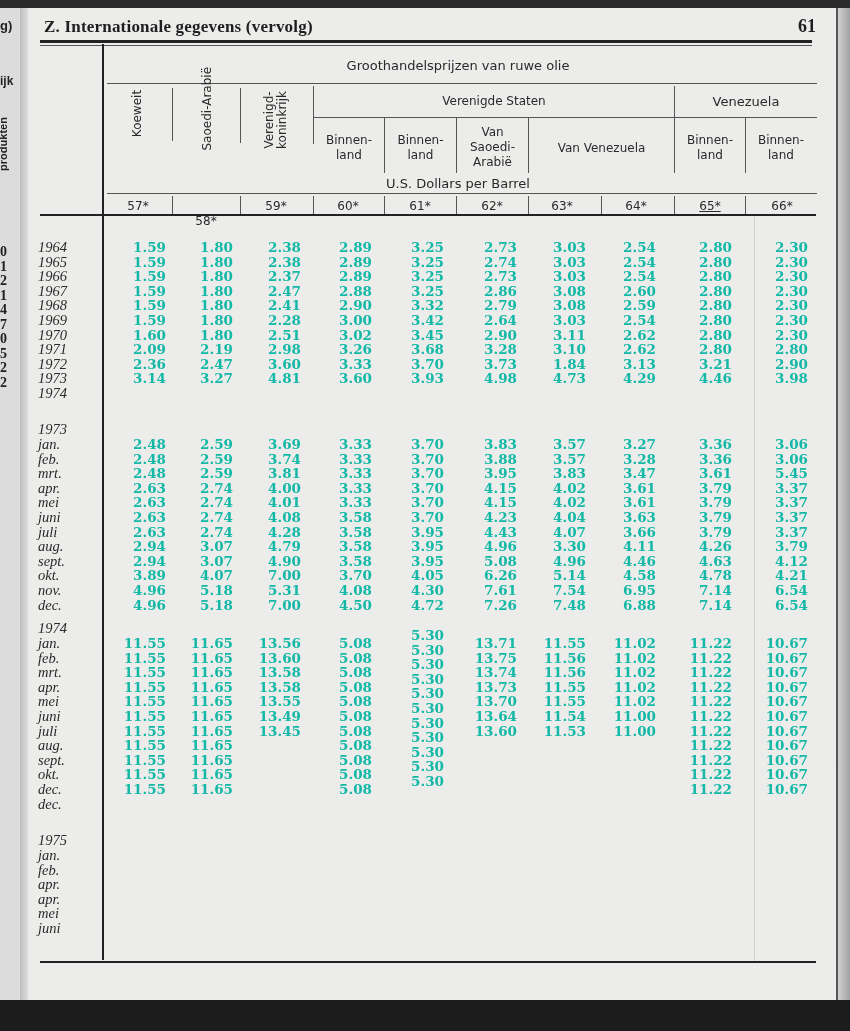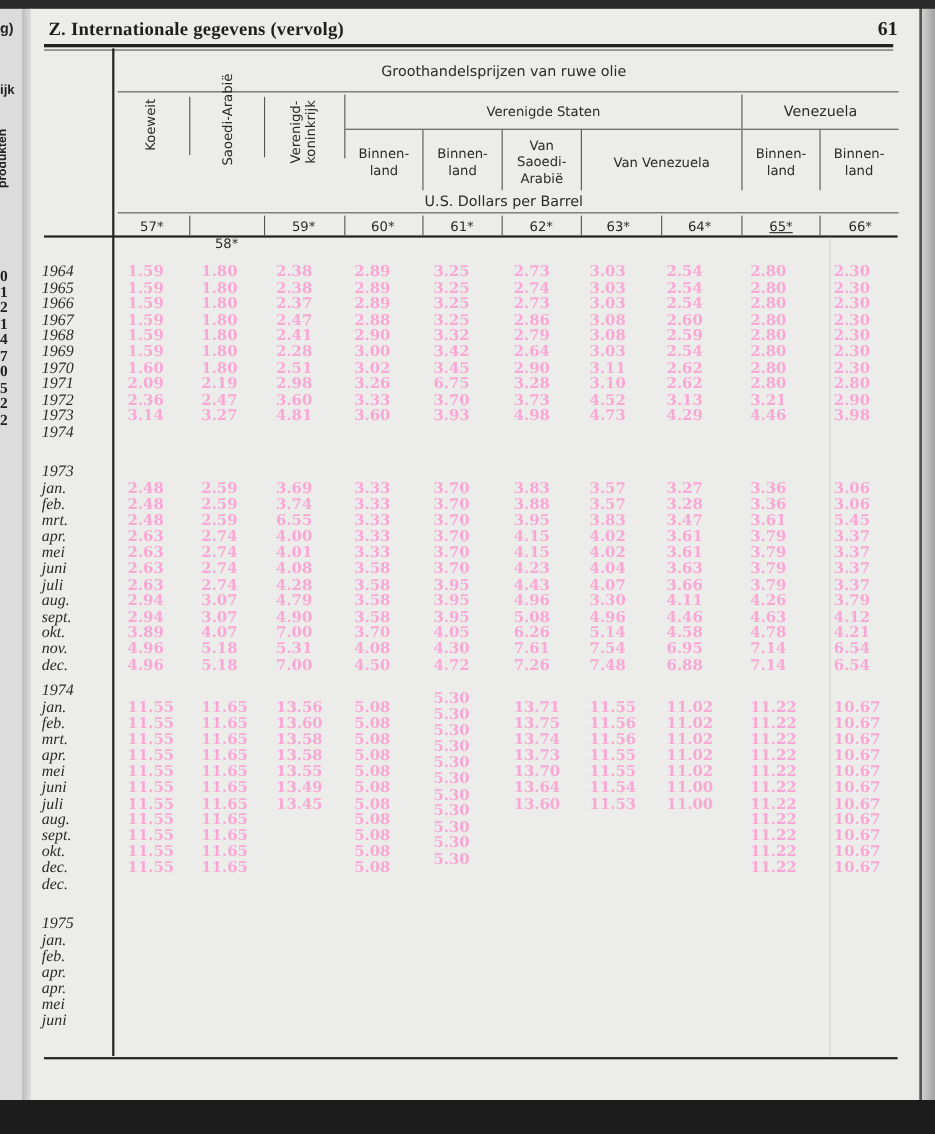--- a/index.html
+++ b/index.html
@@ -18,21 +18,21 @@
 
   .rule { position:absolute; background:#222; }
   .thin { position:absolute; background:#555; }
   .vline { position:absolute; background:#555; width:1px; }
 
   .hdr { position:absolute; font-family:"DejaVu Sans", sans-serif; font-size:12px; text-align:center; color:#2a2a2a; line-height:15px; }
   .vert { position:absolute; font-family:"DejaVu Sans", sans-serif; font-size:12px; color:#2a2a2a; transform:rotate(-90deg); transform-origin:center center; white-space:nowrap; text-align:center; line-height:13px; }
   .code { position:absolute; font-family:"DejaVu Sans", sans-serif; font-size:12px; text-align:center; color:#2a2a2a; width:60px; }
 
   .rowlabels { position:absolute; left:38px; font-style:italic; font-size:14.5px; line-height:14.6px; color:#2a2a2a; }
-  .col { position:absolute; font-family:"DejaVu Serif", serif; font-weight:bold; font-size:13.5px; line-height:14.6px; color:#f9a8d4; }
+  .col { position:absolute; font-family:"DejaVu Serif", serif; font-weight:bold; font-size:13.5px; line-height:14.6px; text-align:right; color:#14b8a6; }
   .cell { display:block; height:14.6px; }
 </style>
 </head>
 <body>
 
 <div class="topbar"></div>
 
 <div class="leftpage">
   <span class="lp-text" style="top:10px;">g)</span>
   <span class="lp-text" style="top:66px;font-size:12px;">ijk</span>
@@ -200,21 +200,21 @@
     <span class="cell"></span>
   </div>
 <div class="col" style="top: 240px; left: 394px; width: 50px;">
     <span class="cell">3.25</span>
     <span class="cell">3.25</span>
     <span class="cell">3.25</span>
     <span class="cell">3.25</span>
     <span class="cell">3.32</span>
     <span class="cell">3.42</span>
     <span class="cell">3.45</span>
-    <span class="cell">6.75</span>
+    <span class="cell">3.68</span>
     <span class="cell">3.70</span>
     <span class="cell">3.93</span>
     <span class="cell"></span>
   </div>
 <div class="col" style="top: 240px; left: 467px; width: 50px;">
     <span class="cell">2.73</span>
     <span class="cell">2.74</span>
     <span class="cell">2.73</span>
     <span class="cell">2.86</span>
     <span class="cell">2.79</span>
@@ -227,21 +227,21 @@
   </div>
 <div class="col" style="top: 240px; left: 536px; width: 50px;">
     <span class="cell">3.03</span>
     <span class="cell">3.03</span>
     <span class="cell">3.03</span>
     <span class="cell">3.08</span>
     <span class="cell">3.08</span>
     <span class="cell">3.03</span>
     <span class="cell">3.11</span>
     <span class="cell">3.10</span>
-    <span class="cell">4.52</span>
+    <span class="cell">1.84</span>
     <span class="cell">4.73</span>
     <span class="cell"></span>
   </div>
 <div class="col" style="top: 240px; left: 606px; width: 50px;">
     <span class="cell">2.54</span>
     <span class="cell">2.54</span>
     <span class="cell">2.54</span>
     <span class="cell">2.60</span>
     <span class="cell">2.59</span>
     <span class="cell">2.54</span>
@@ -316,21 +316,21 @@
     <span class="cell">2.74</span>
     <span class="cell">3.07</span>
     <span class="cell">3.07</span>
     <span class="cell">4.07</span>
     <span class="cell">5.18</span>
     <span class="cell">5.18</span>
   </div>
 <div class="col" style="top: 437px; left: 251px; width: 50px;">
     <span class="cell">3.69</span>
     <span class="cell">3.74</span>
-    <span class="cell">6.55</span>
+    <span class="cell">3.81</span>
     <span class="cell">4.00</span>
     <span class="cell">4.01</span>
     <span class="cell">4.08</span>
     <span class="cell">4.28</span>
     <span class="cell">4.79</span>
     <span class="cell">4.90</span>
     <span class="cell">7.00</span>
     <span class="cell">5.31</span>
     <span class="cell">7.00</span>
   </div>

